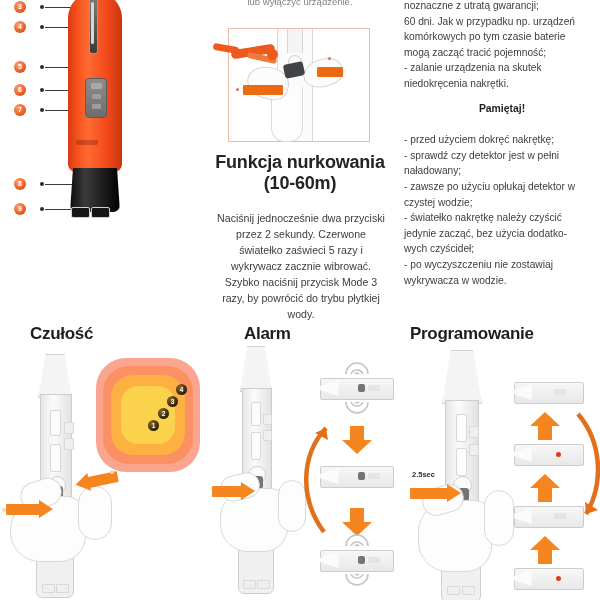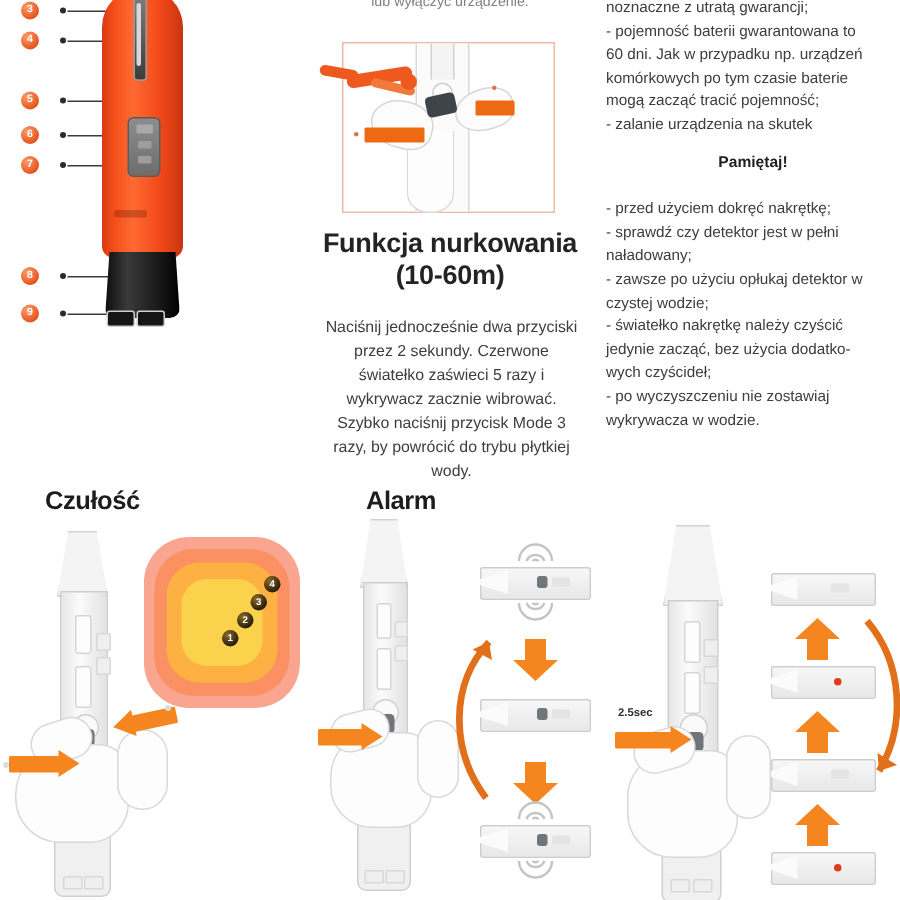--- a/index.html
+++ b/index.html
@@ -321,25 +321,25 @@
         </div>
       </div>
 
       <div class="cap-title">Funkcja nurkowania (10-60m)</div>
       <div class="cap-body">Naciśnij jednocześnie dwa przyciski przez 2 sekundy. Czerwone światełko zaświeci 5 razy i wykrywacz zacznie wibrować. Szybko naciśnij przycisk Mode 3 razy, by powrócić do trybu płytkiej wody.</div>
     </div>
 
     <div class="col-right">
       <div class="rt">
         <p>noznaczne z utratą gwarancji;</p>
-        <p>- pojemność baterii gwarantowana to</p>
         <p>60 dni. Jak w przypadku np. urządzeń</p>
         <p>komórkowych po tym czasie baterie</p>
         <p>mogą zacząć tracić pojemność;</p>
         <p>- zalanie urządzenia na skutek</p>
+        <p>niedokręcenia nakrętki.</p>
 
         <div class="remember">Pamiętaj!</div>
 
         <p>- przed użyciem dokręć nakrętkę;</p>
         <p>- sprawdź czy detektor jest w pełni</p>
         <p>naładowany;</p>
         <p>- zawsze po użyciu opłukaj detektor w</p>
         <p>czystej wodzie;</p>
         <p>- światełko nakrętkę należy czyścić</p>
         <p>jedynie zacząć, bez użycia dodatko-</p>
@@ -462,20 +462,21 @@
         <path d="M15 2 A2.8 2.8 0 0 0 19 2" fill="none" stroke="#c4c4c4" stroke-width="1.6"></path>
       </svg>
 
       <svg class="curve" style="left:78px;top:90px;" width="50" height="130">
         <path d="M34 124 C10 92 10 48 36 20" fill="none" stroke="#e2701a" stroke-width="4.5"></path>
         <path d="M36 20 l-11 5 l13 7 z" fill="#e2701a"></path>
       </svg>
     </div>
 
     <div class="panel p3">
+      <div class="p-title">Programowanie</div>
 
       <div class="gdev">
         <div class="gd-taper" style="left:46px;top:32px;width:38px;height:52px;"></div>
         <div class="gd-shaft" style="left:49px;top:82px;width:32px;height:116px;"></div>
         <div class="gd-win" style="left:60px;top:96px;width:9px;height:26px;"></div>
         <div class="gd-win" style="left:60px;top:130px;width:9px;height:26px;"></div>
         <div class="gd-slotm" style="left:73px;top:108px;width:8px;height:10px;"></div>
         <div class="gd-slotm" style="left:73px;top:126px;width:8px;height:10px;"></div>
         <div class="gd-ring" style="left:57px;top:158px;width:17px;height:17px;"></div>
         <div class="gd-btn" style="left:61px;top:170px;width:12px;height:13px;"></div>

